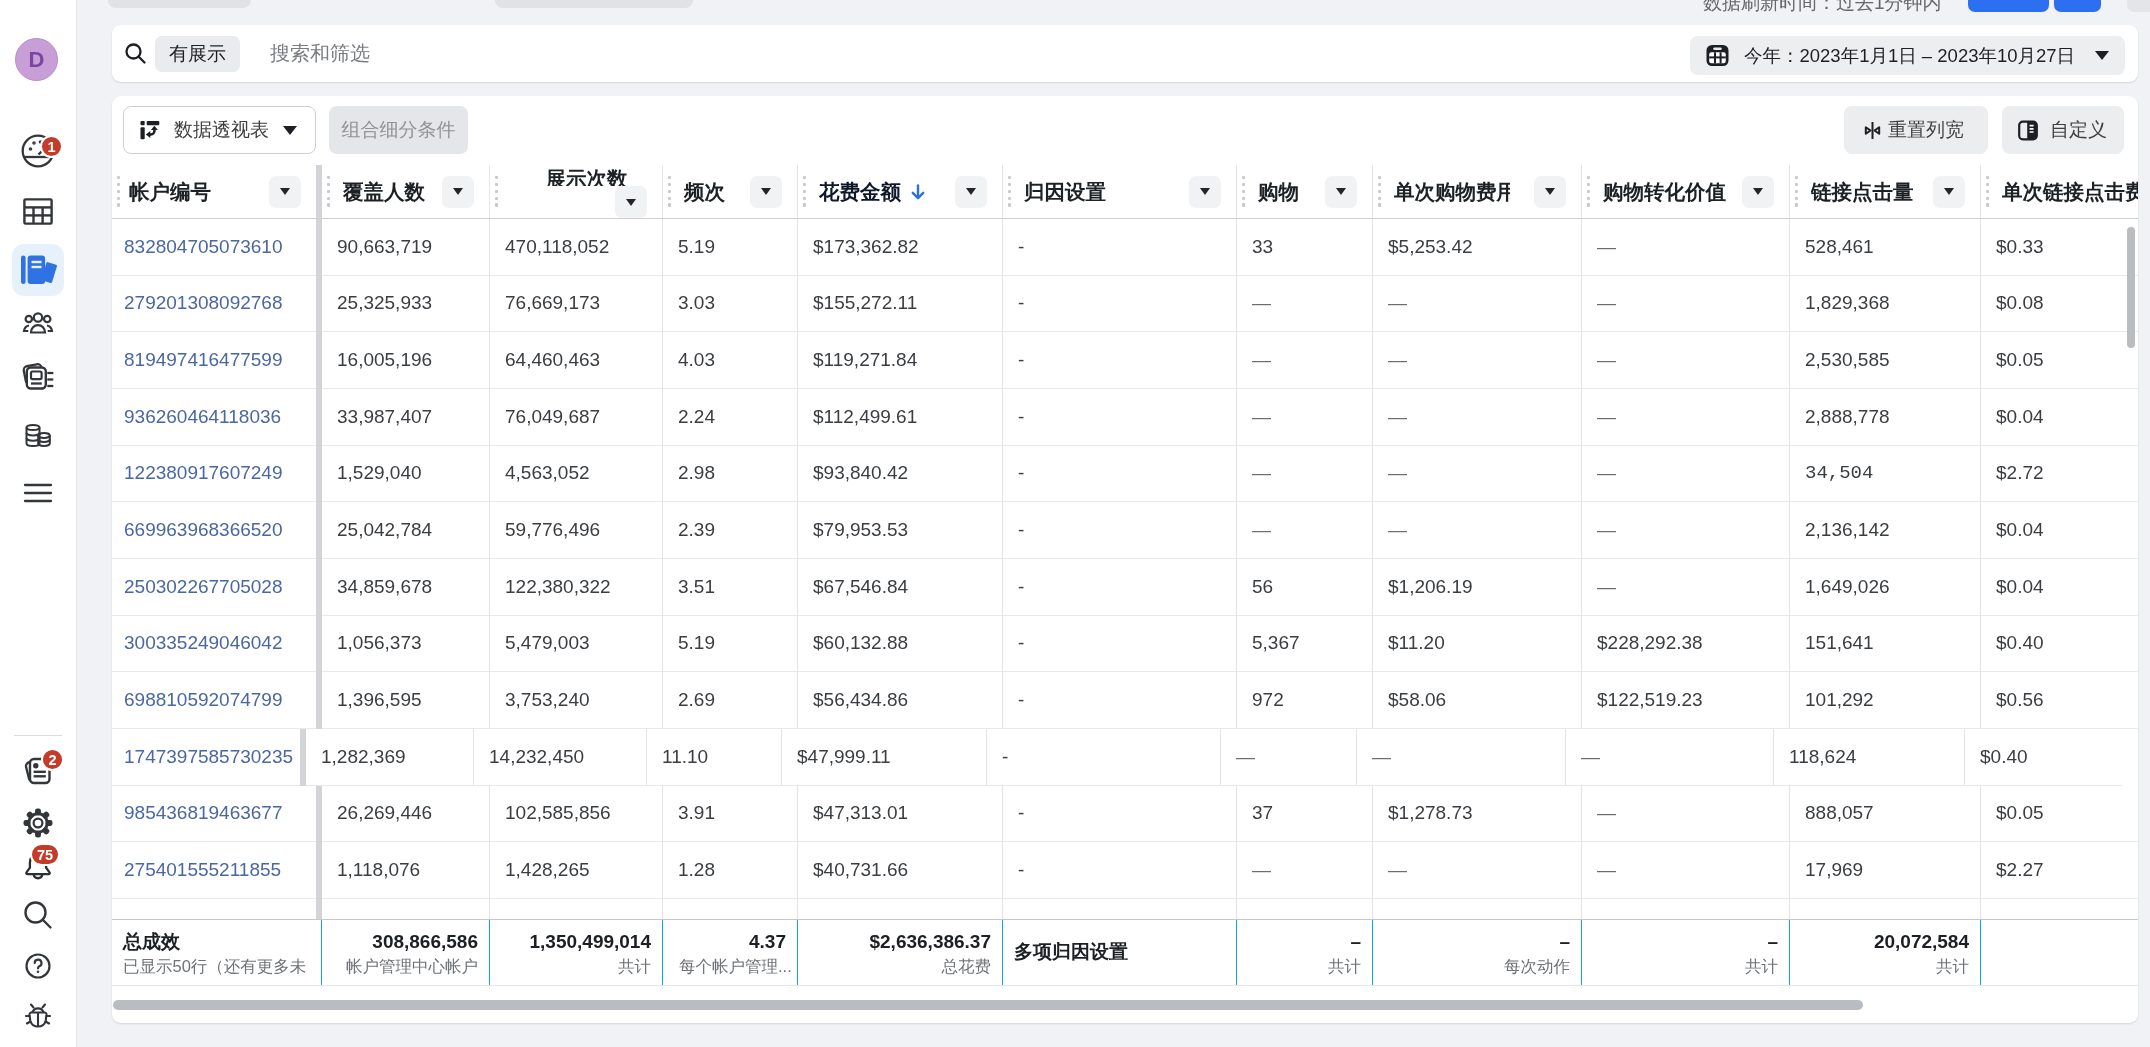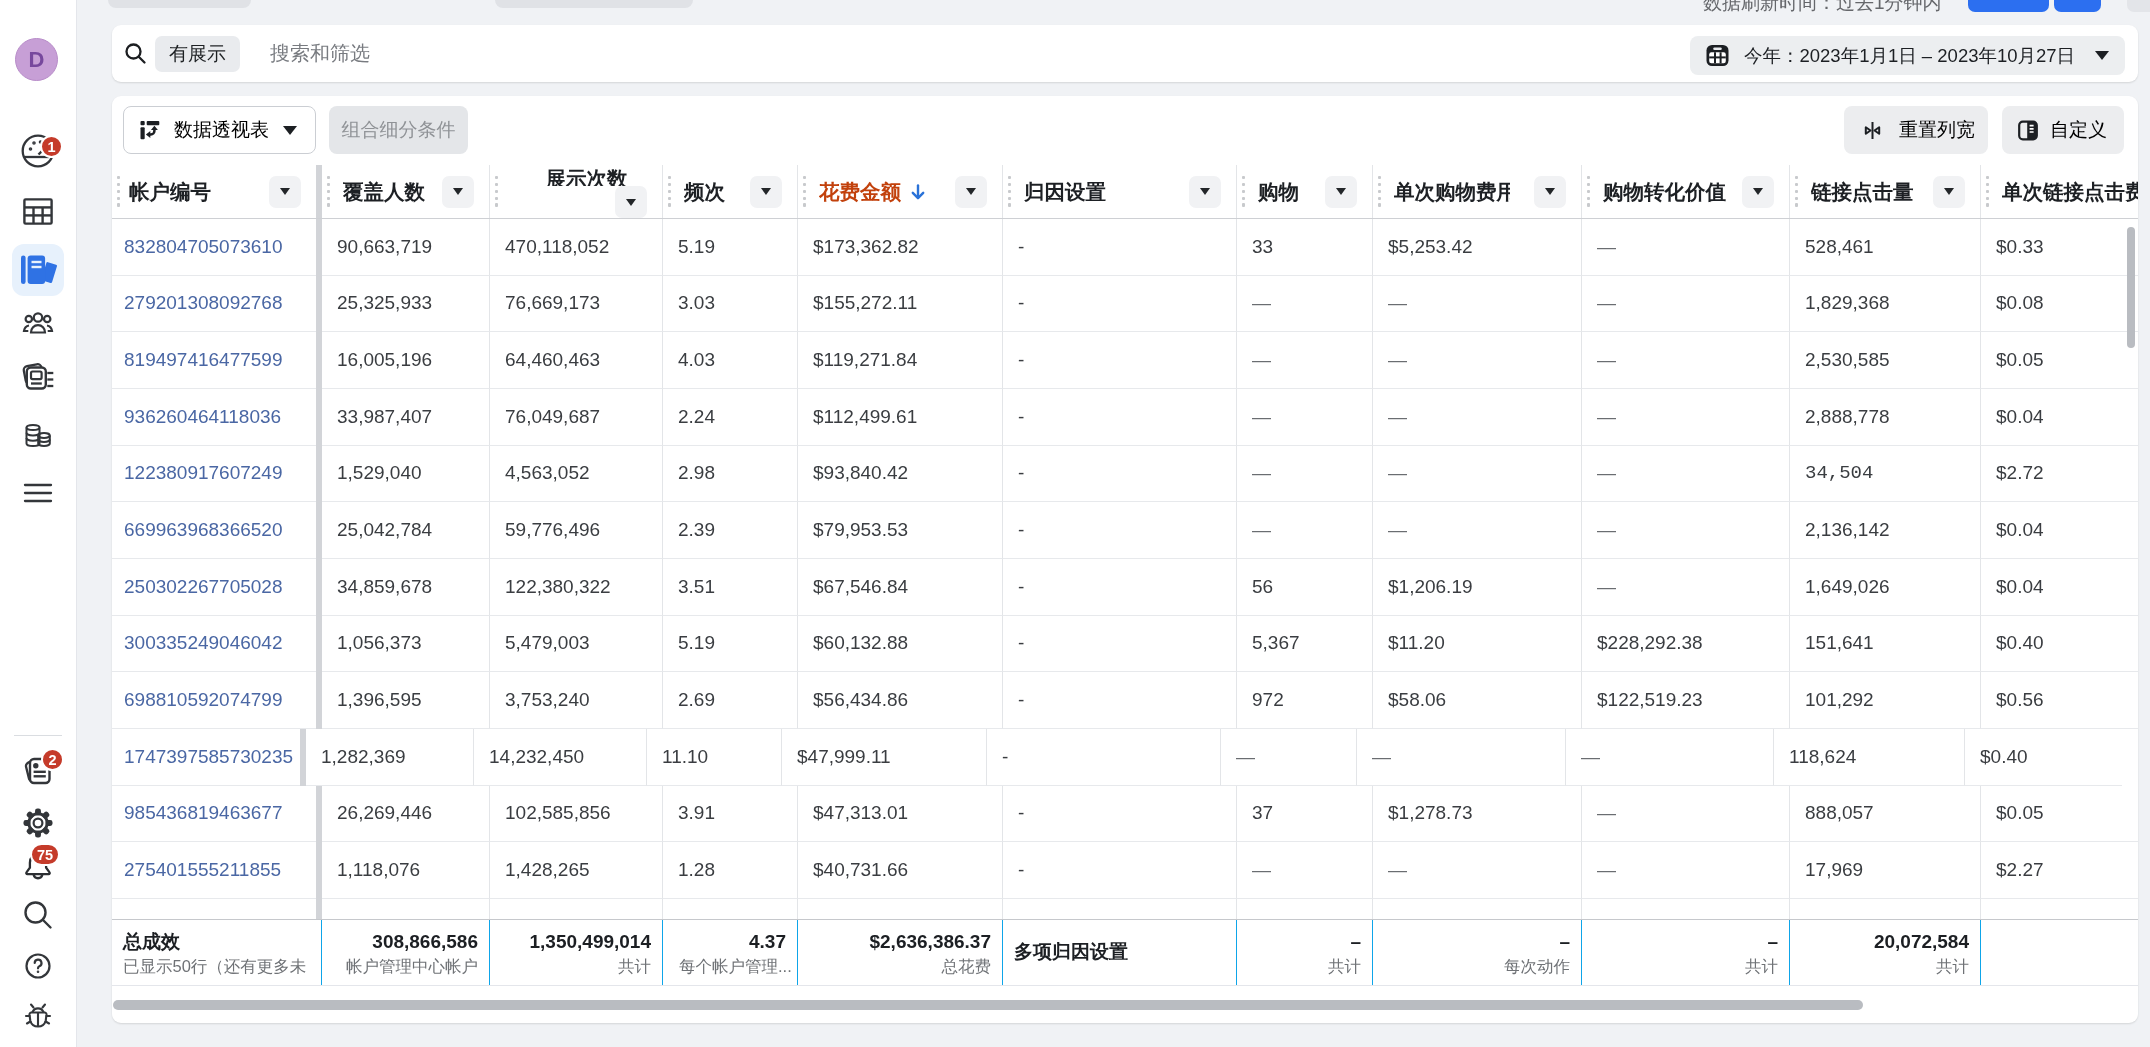--- a/index.html
+++ b/index.html
@@ -30,27 +30,27 @@
   #search-icon { position:absolute; left:11px; top:16px; }
   .chip { position:absolute; left:43px; top:11px; height:36px; padding:0 14px; background:#e9ebee; border-radius:7px; display:flex; align-items:center; font-size:19px; color:#1d2023; }
   .search-ph { position:absolute; left:158px; top:15px; font-size:20px; color:#787b80; }
   .date-pill { position:absolute; right:13px; top:11px; height:39px; width:435px; background:#eceef0; border-radius:8px; display:flex; align-items:center; padding:0 16px; font-size:18.5px; color:#1c1f23; white-space:nowrap; }
   .date-pill .cal { margin-right:15px; flex:none; }
   .caret { width:0; height:0; border-left:7px solid transparent; border-right:7px solid transparent; border-top:9px solid #1c1f23; }
   .date-pill .caret { margin-left:auto; }
 
   
   #toolbar { position:absolute; left:0; top:0; width:100%; height:69px; }
-  .tb-btn { position:absolute; top:10px; height:48px; border-radius:8px; display:flex; align-items:center; font-size:19px; color:#000000; white-space:nowrap; }
+  .tb-btn { position:absolute; top:10px; height:48px; border-radius:8px; display:flex; align-items:center; font-size:19px; color:#404040; white-space:nowrap; }
   #btn-pivot { left:11px; width:193px; background:#fff; border:1px solid #cbced3; padding:0 14px; }
   #btn-pivot .lbl { margin-left:12px; }
   #btn-pivot .caret { border-left-width:7px; border-right-width:7px; border-top-width:9px; margin-left:14px; }
   #btn-breakdown { left:217px; width:139px; background:#e4e6e9; color:#8f9296; justify-content:center; }
   #btn-reset { left:1732px; width:144px; background:#ecedef; padding:0 16px; }
-  #btn-reset .lbl { margin-left:14px; }
+  #btn-reset .lbl { margin-left:3px; }
   #btn-custom { left:1890px; width:122px; background:#ecedef; padding:0 16px; }
   #btn-custom .lbl { margin-left:12px; }
 
   
   #grid { position:absolute; left:0; top:69px; width:2026px; }
   .trow { display:flex; width:2026px; position:relative; }
   .th-row { height:54px; border-bottom:1px solid #ced0d4; }
   .td-row { height:56.67px; }
   .td-row .cell { border-bottom:1px solid #e7e9ec; }
   .partial-row { height:20px; overflow:hidden; }
@@ -58,21 +58,21 @@
   .cell.first { padding-left:12px; border-right:none; }
   .fbar { flex:none; width:6px; background:#d2d4d8; }
   .cell.last { border-right:none; }
   .th-cell { font-weight:bold; font-size:20.5px; color:#1d2024; padding-left:21px; }
   .th-cell.first { padding-left:17px; }
   .th-cell .dots { position:absolute; left:5px; top:50%; transform:translateY(-50%); display:flex; flex-direction:column; }
   .th-cell .dots i { width:3.2px; height:3.2px; border-radius:1px; background:#c8cacd; margin:1.8px 0; }
   .th-cell .hlabel { overflow:hidden; white-space:nowrap; }
   .th-cell .dd { margin-left:auto; margin-right:15px; flex:none; width:32px; height:32px; background:#f1f2f4; border-radius:7px; display:flex; align-items:center; justify-content:center; }
   .th-cell .dd .caret { border-left:5px solid transparent; border-right:5px solid transparent; border-top:7px solid #232629; }
-  .th-cell.sorted { color:#c2410c; }
+  .th-cell.sorted { color:#0f172a; }
   .th-cell .sort-arrow { margin-left:9px; display:flex; align-items:center; }
   .link { color:#4a67a4; }
   .dash { color:#6a6d71; }
 
   
   #grid-footer { border-top:1px solid #c6c8cc; border-bottom:1px solid #e4e6eb; height:67px; display:flex; width:2026px; }
   .f-cell { flex:none; position:relative; border-right:1px solid #0ea5e9; padding:9px 11px 0 16px; overflow:hidden; white-space:nowrap; }
   .f-cell:first-child { padding-left:11px; }
   .f-cell.num { text-align:right; }
   .f-val { font-size:19px; font-weight:bold; color:#1c1f23; line-height:26px; }

